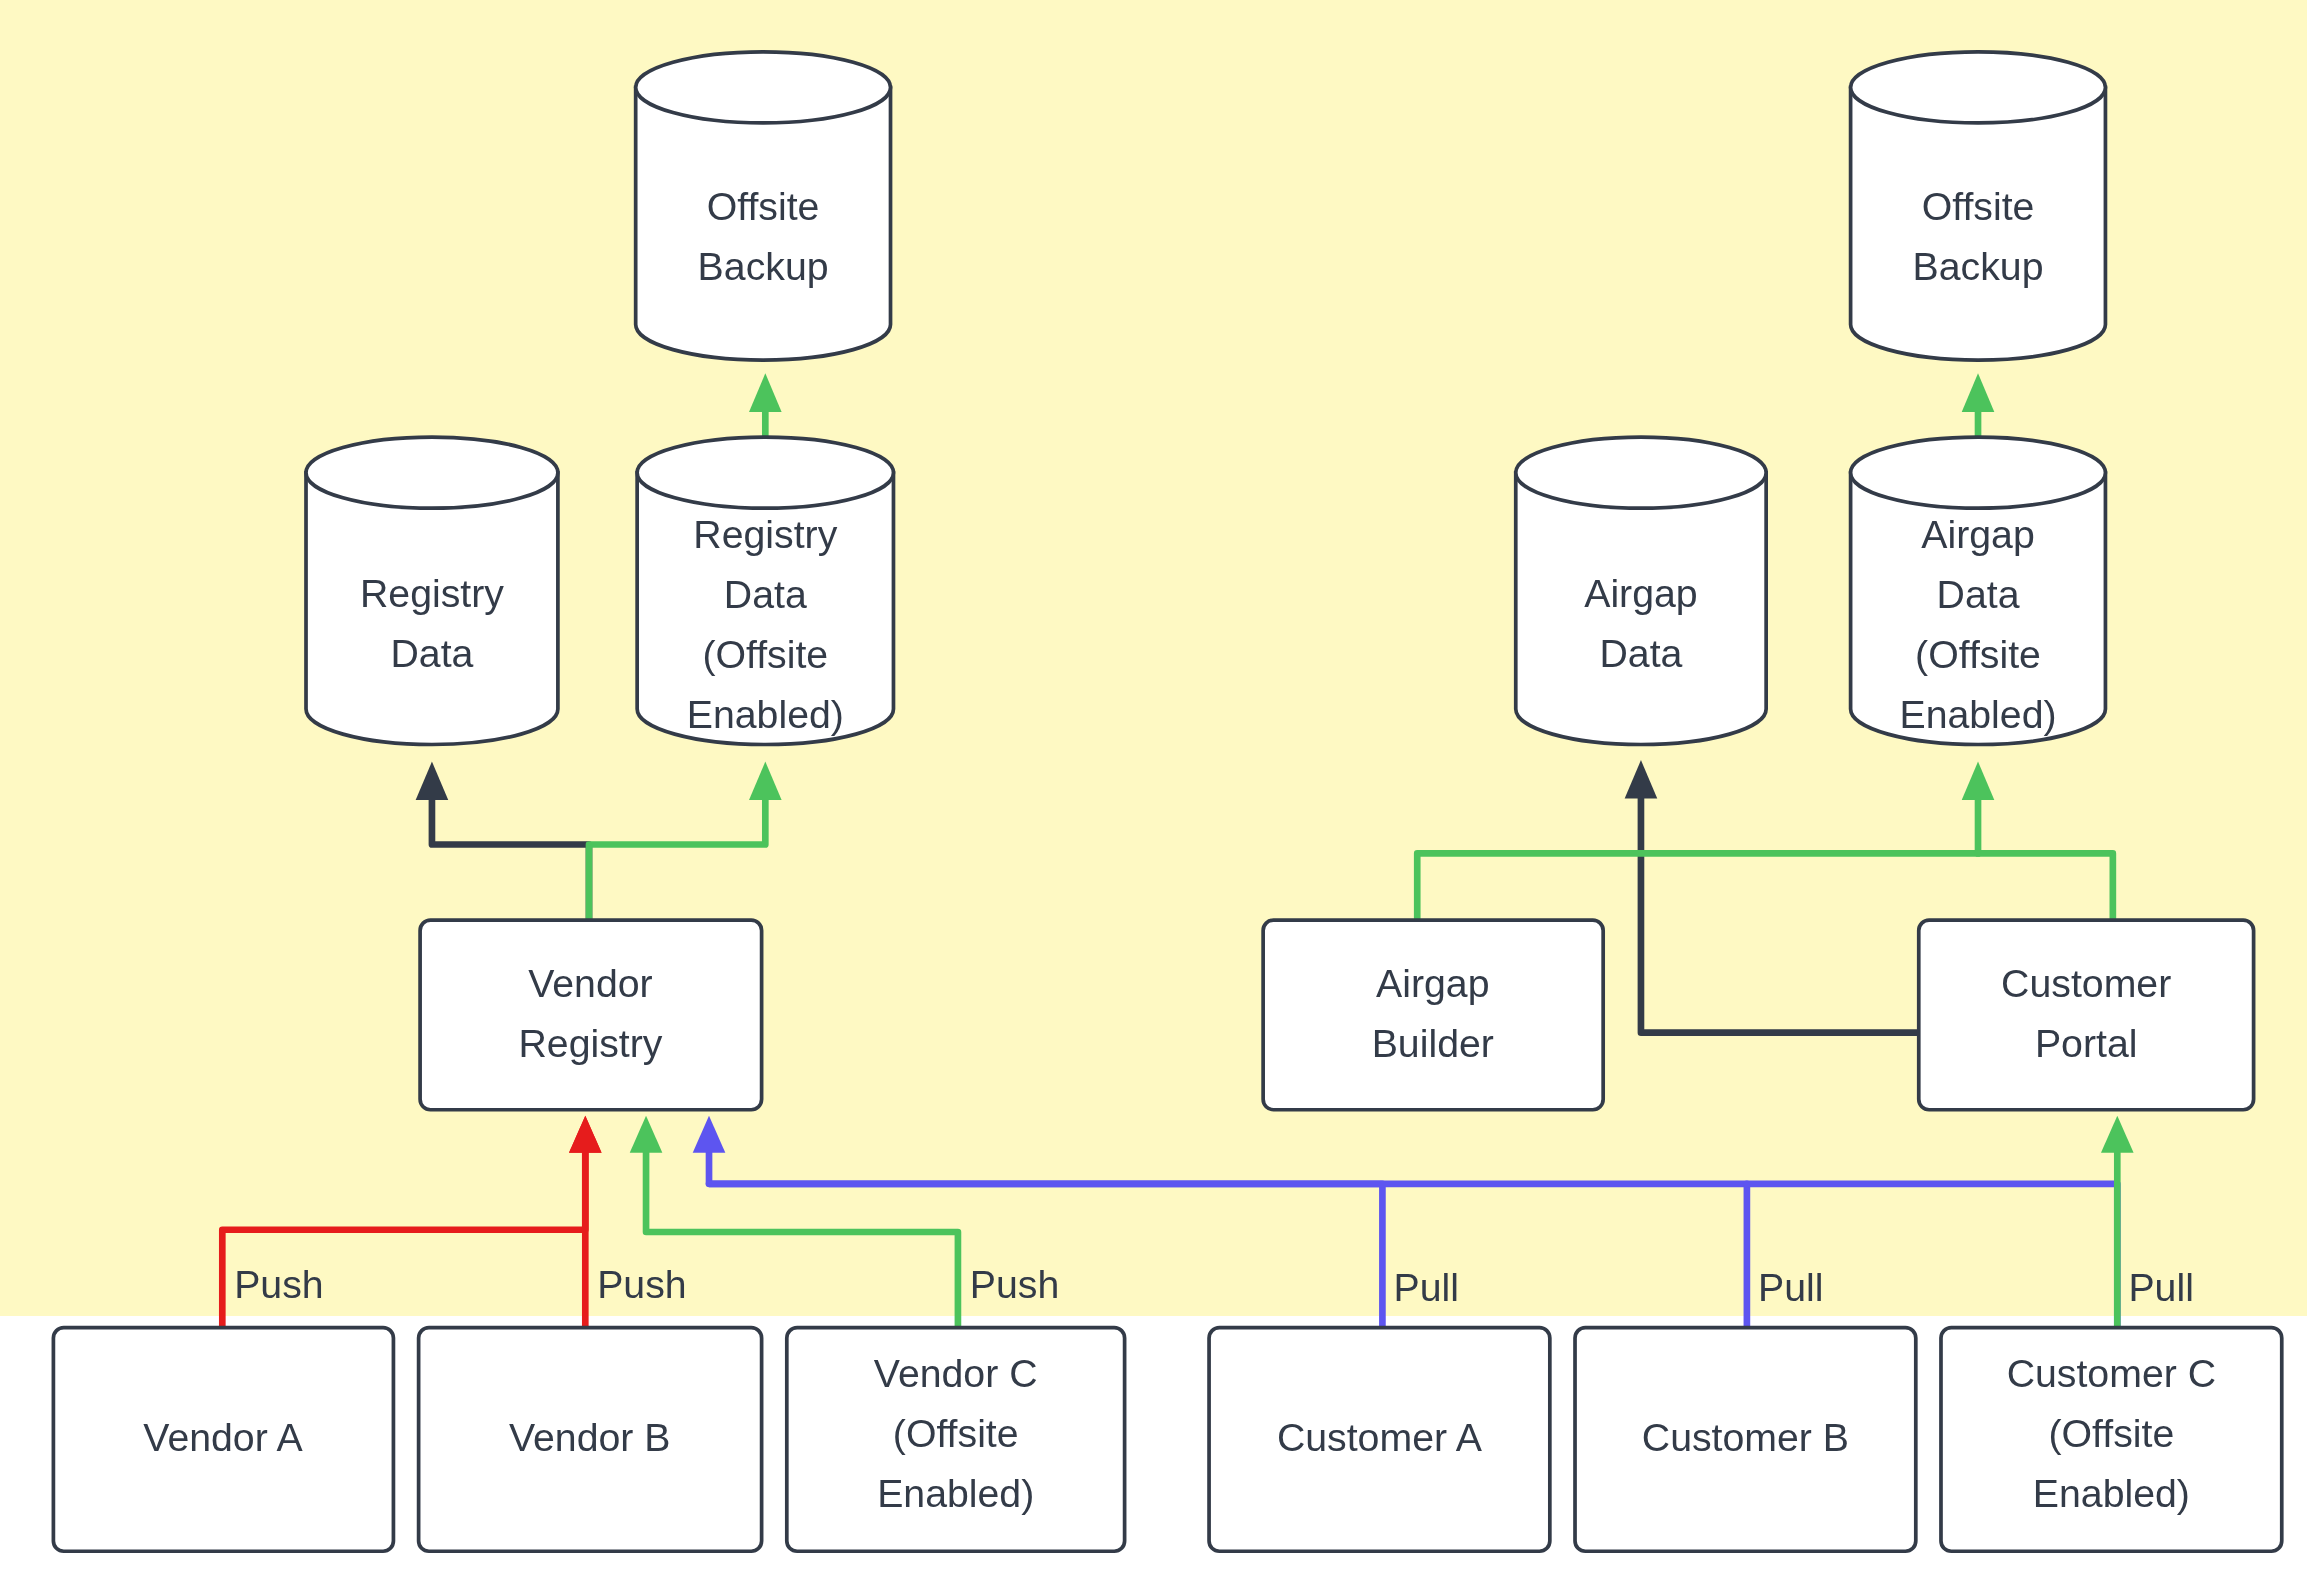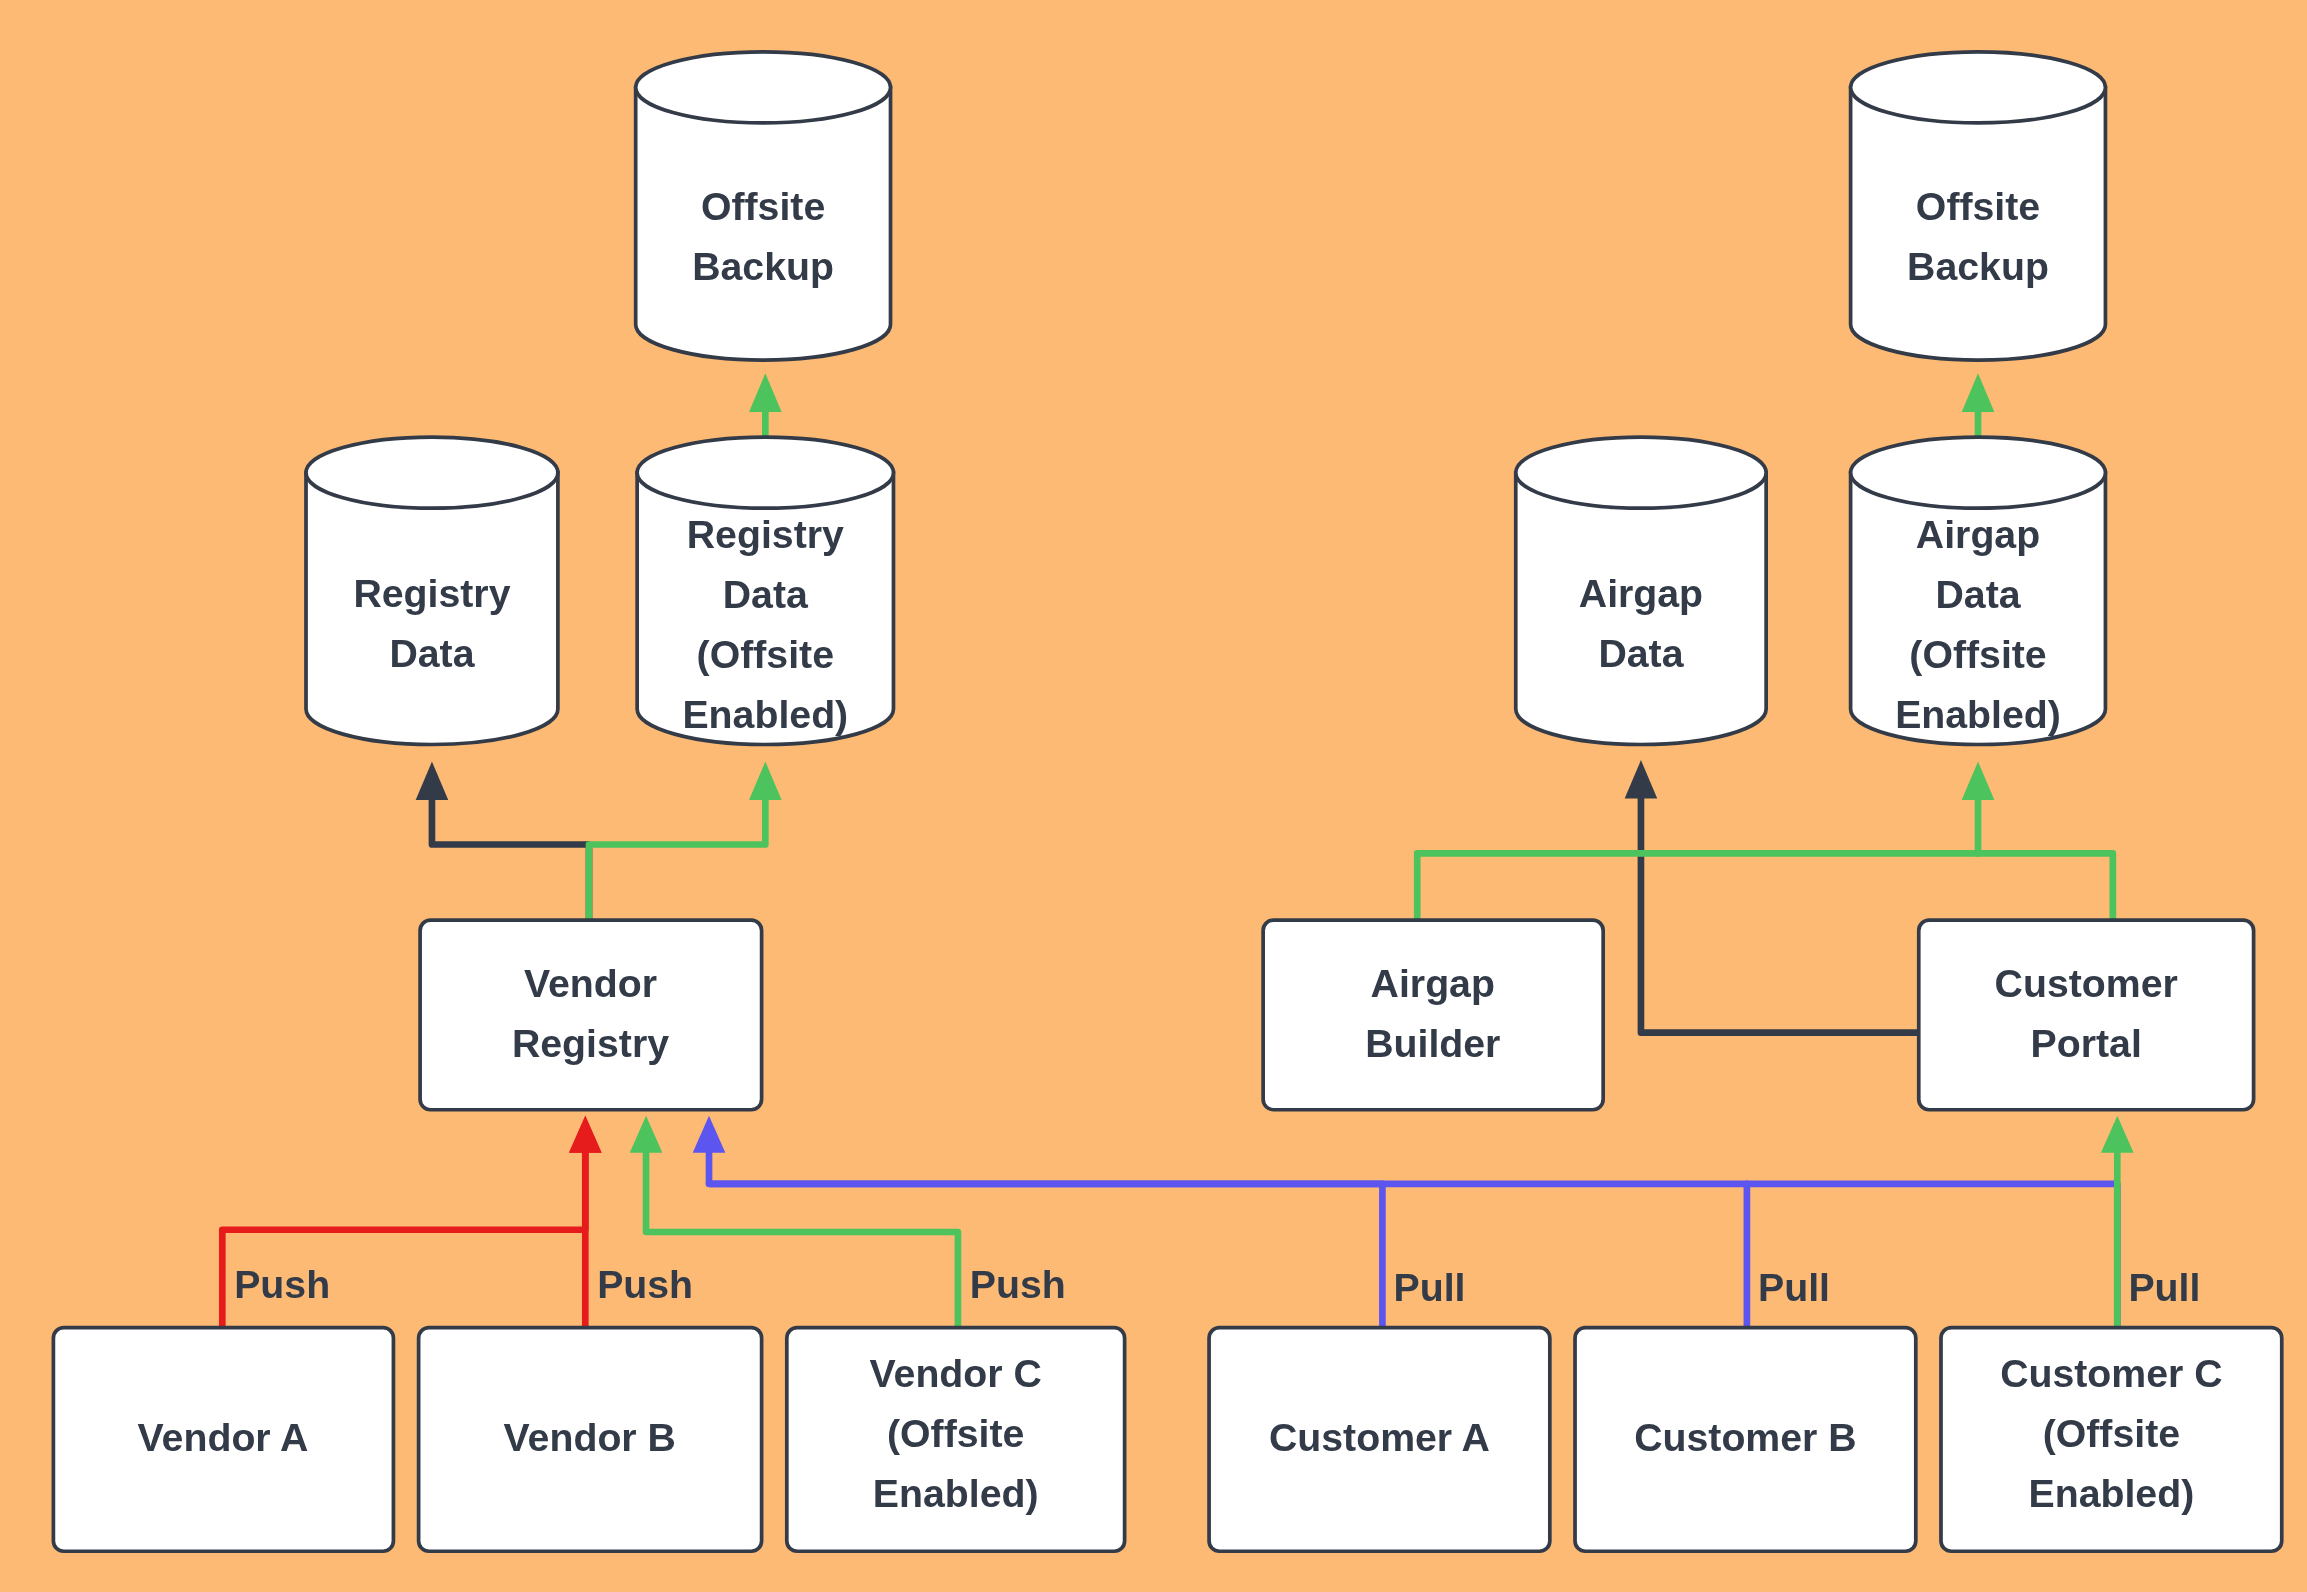--- a/index.html
+++ b/index.html
@@ -9,23 +9,22 @@
   }
   body {
     width: 2307px;
     height: 1592px;
     overflow: hidden;
     font-family: "Liberation Sans", sans-serif;
   }
   #diagram-root {
     position: relative;
     width: 2307px;
-    height: 1592px;
-    background: #fdba74;
-    font-weight: bold;
+    height: 1316px;
+    background: #fef9c3;
   }
   svg.canvas {
     position: absolute;
     top: 0;
     left: 0;
     width: 2307px;
     height: 1592px;
     display: block;
   }
   .node-shape {

